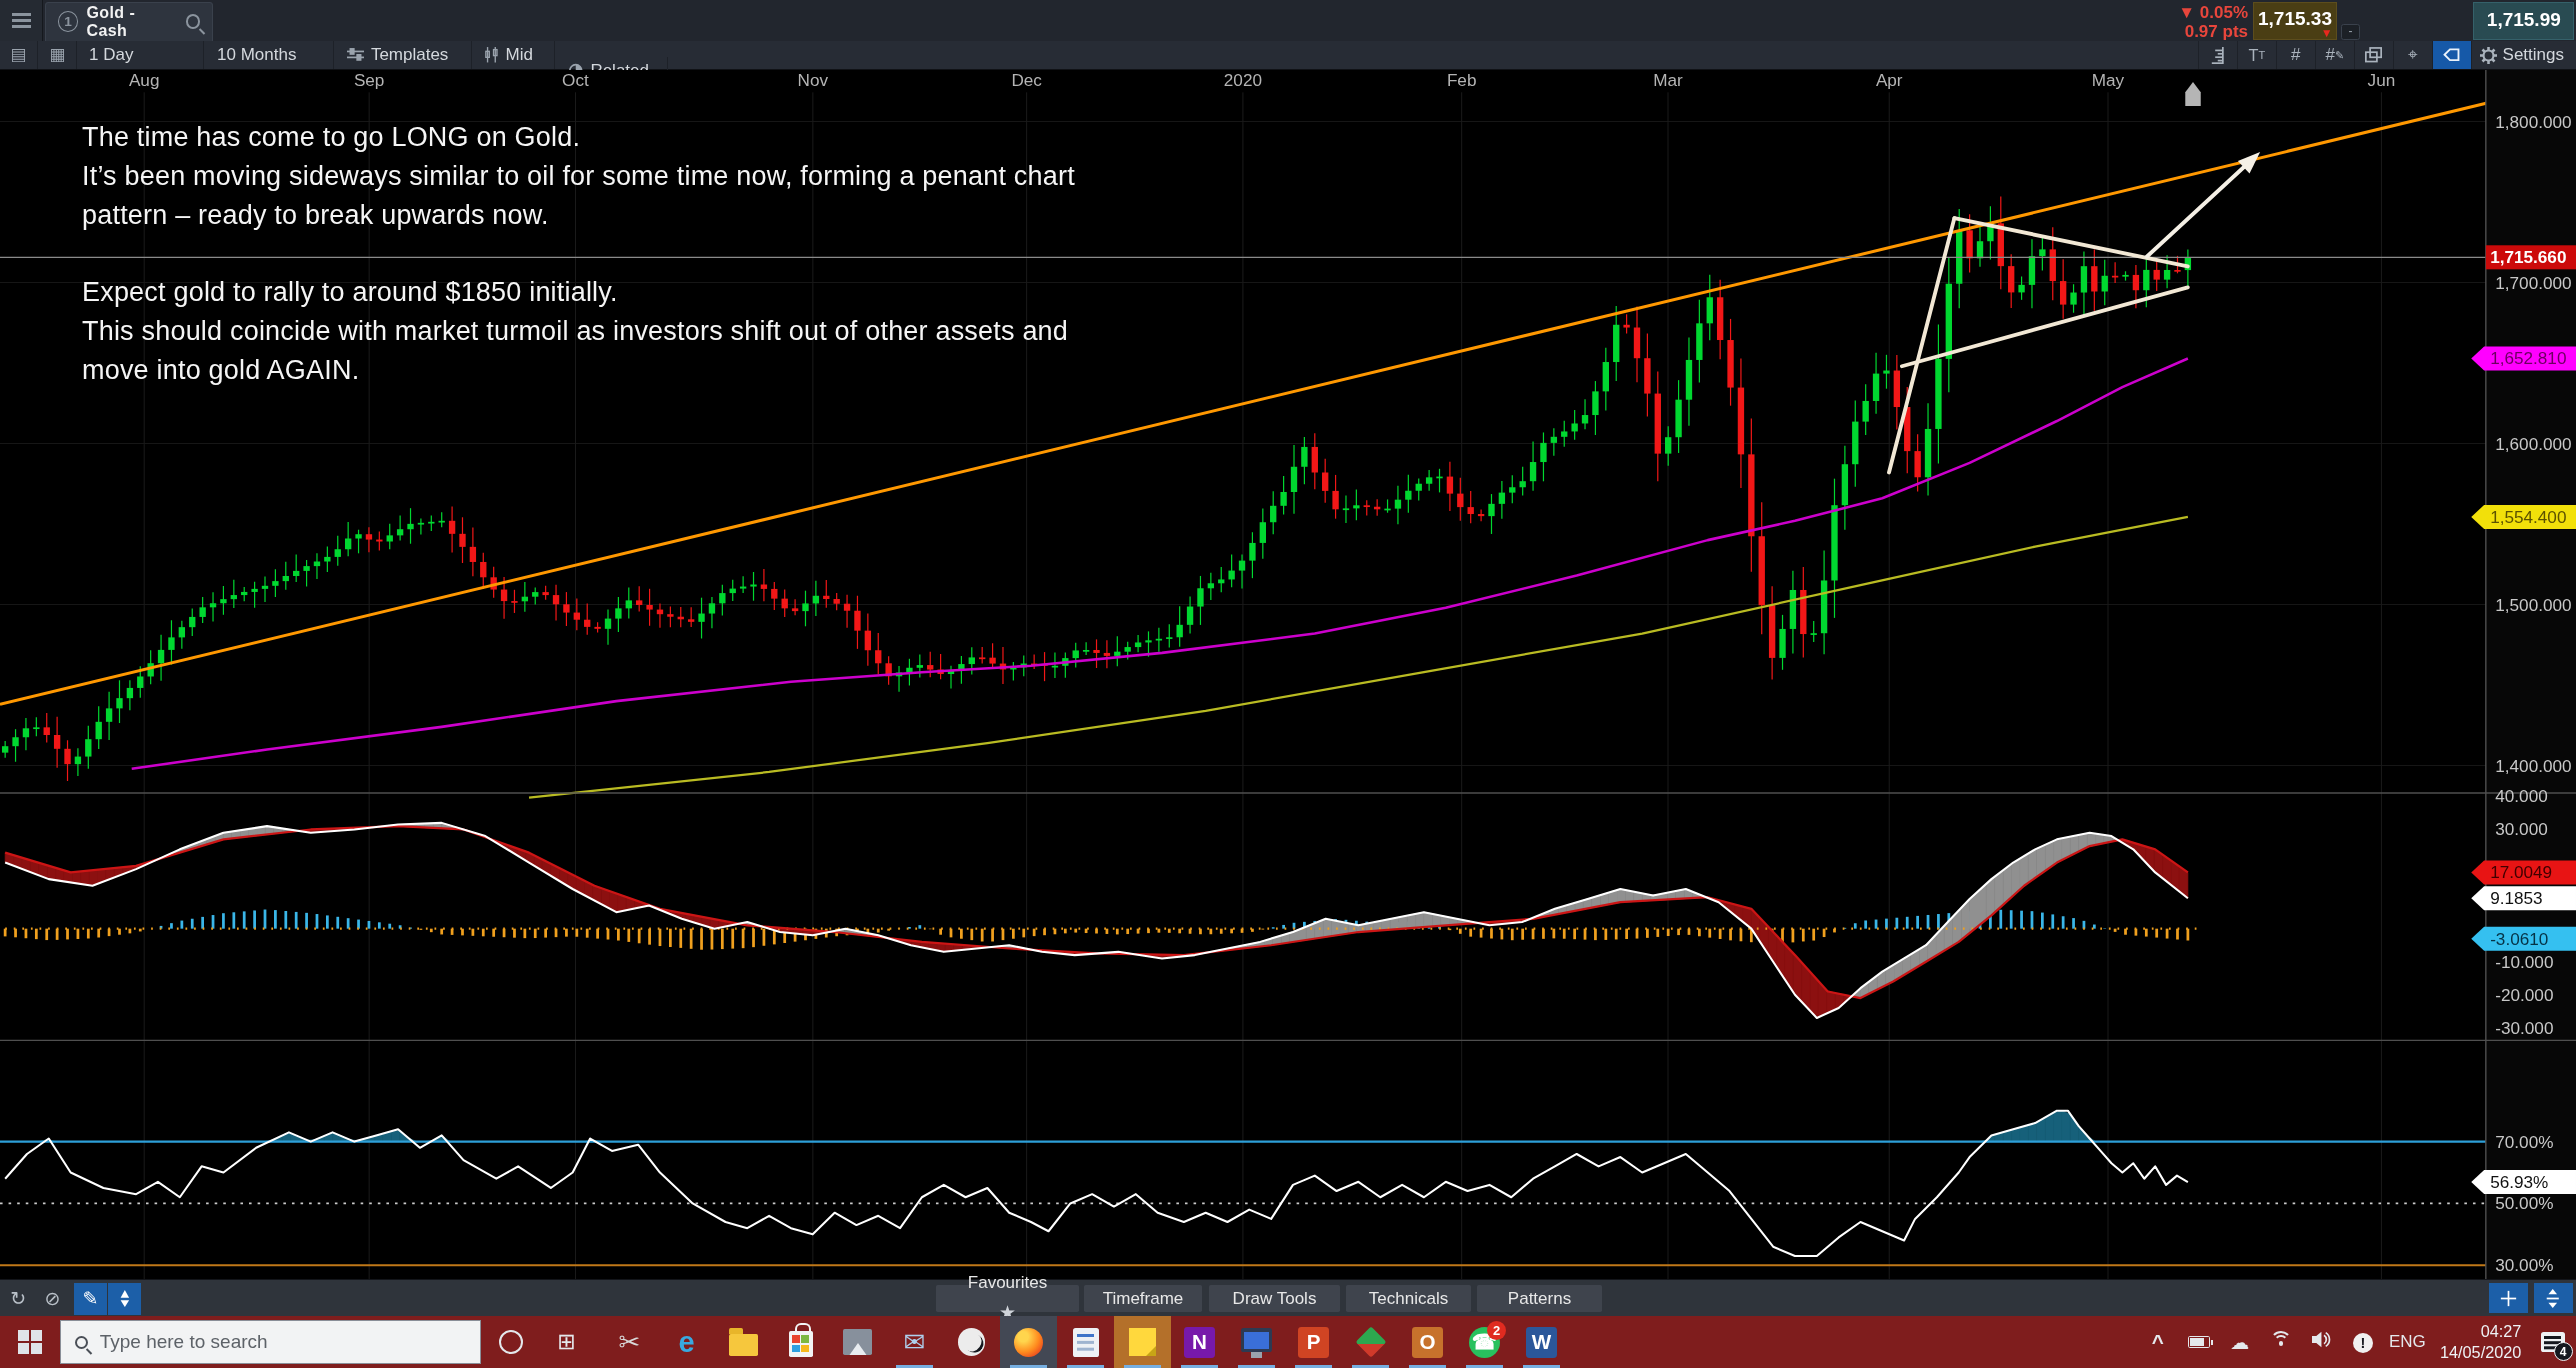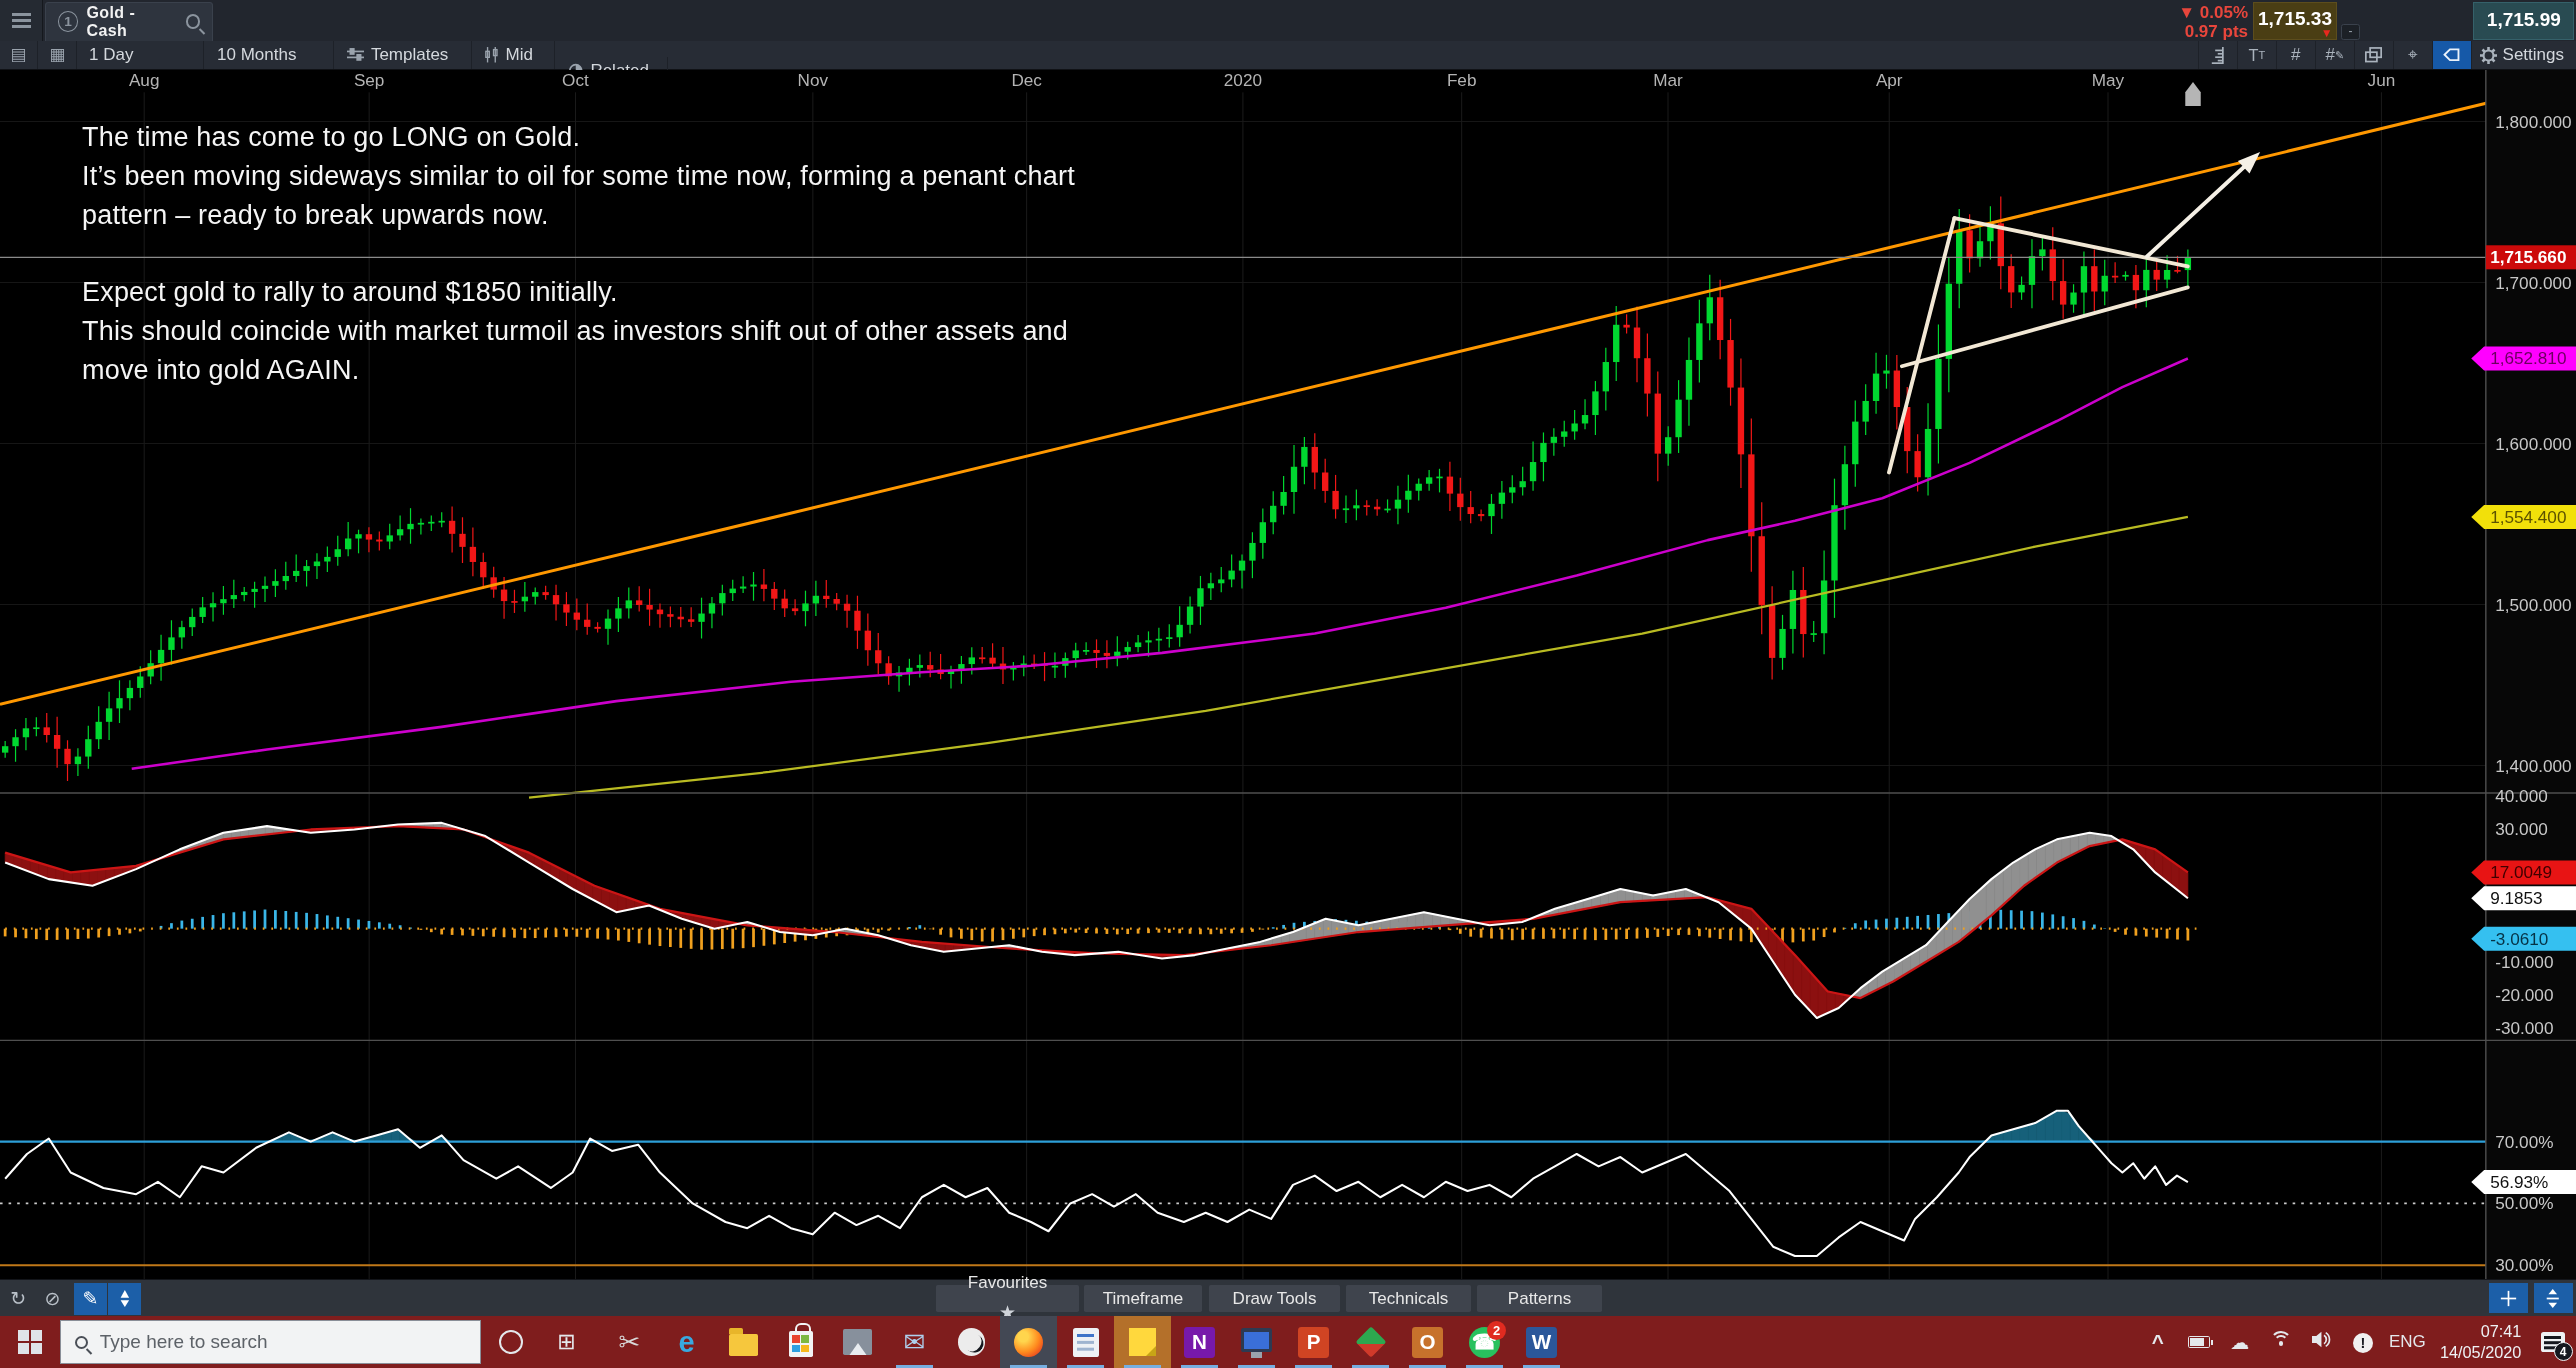--- a/index.html
+++ b/index.html
@@ -1428,21 +1428,21 @@
       <span class="tr-ic"><span class="wifi"><i></i><i></i><i></i></span></span>
       <span class="tr-ic">
         <svg width="20.6" height="19" viewBox="0 0 24 22">
             <polygon points="0,7 5,7 11,2 11,20 5,15 0,15" fill="#e4e8ec"></polygon>
             <path d="M14 6 A6 6 0 0 1 14 16 M16 3 A9.5 9.5 0 0 1 16 19" stroke="#e4e8ec" stroke-width="2" fill="none"></path>
           </svg>
       </span>
       <span class="tr-ic"><span class="alert-c">!</span></span>
       <span class="tr-ic" style="font-size:17px;width:48px;">ENG</span>
       <span class="clock">
-        <div>07:41</div>
+        <div>04:27</div>
         <div>14/05/2020</div>
       </span>
       <span class="notif">
         <span class="bub"></span>
         <span class="nb">4</span>
       </span>
     </div>
   </div>
 </div>
 

